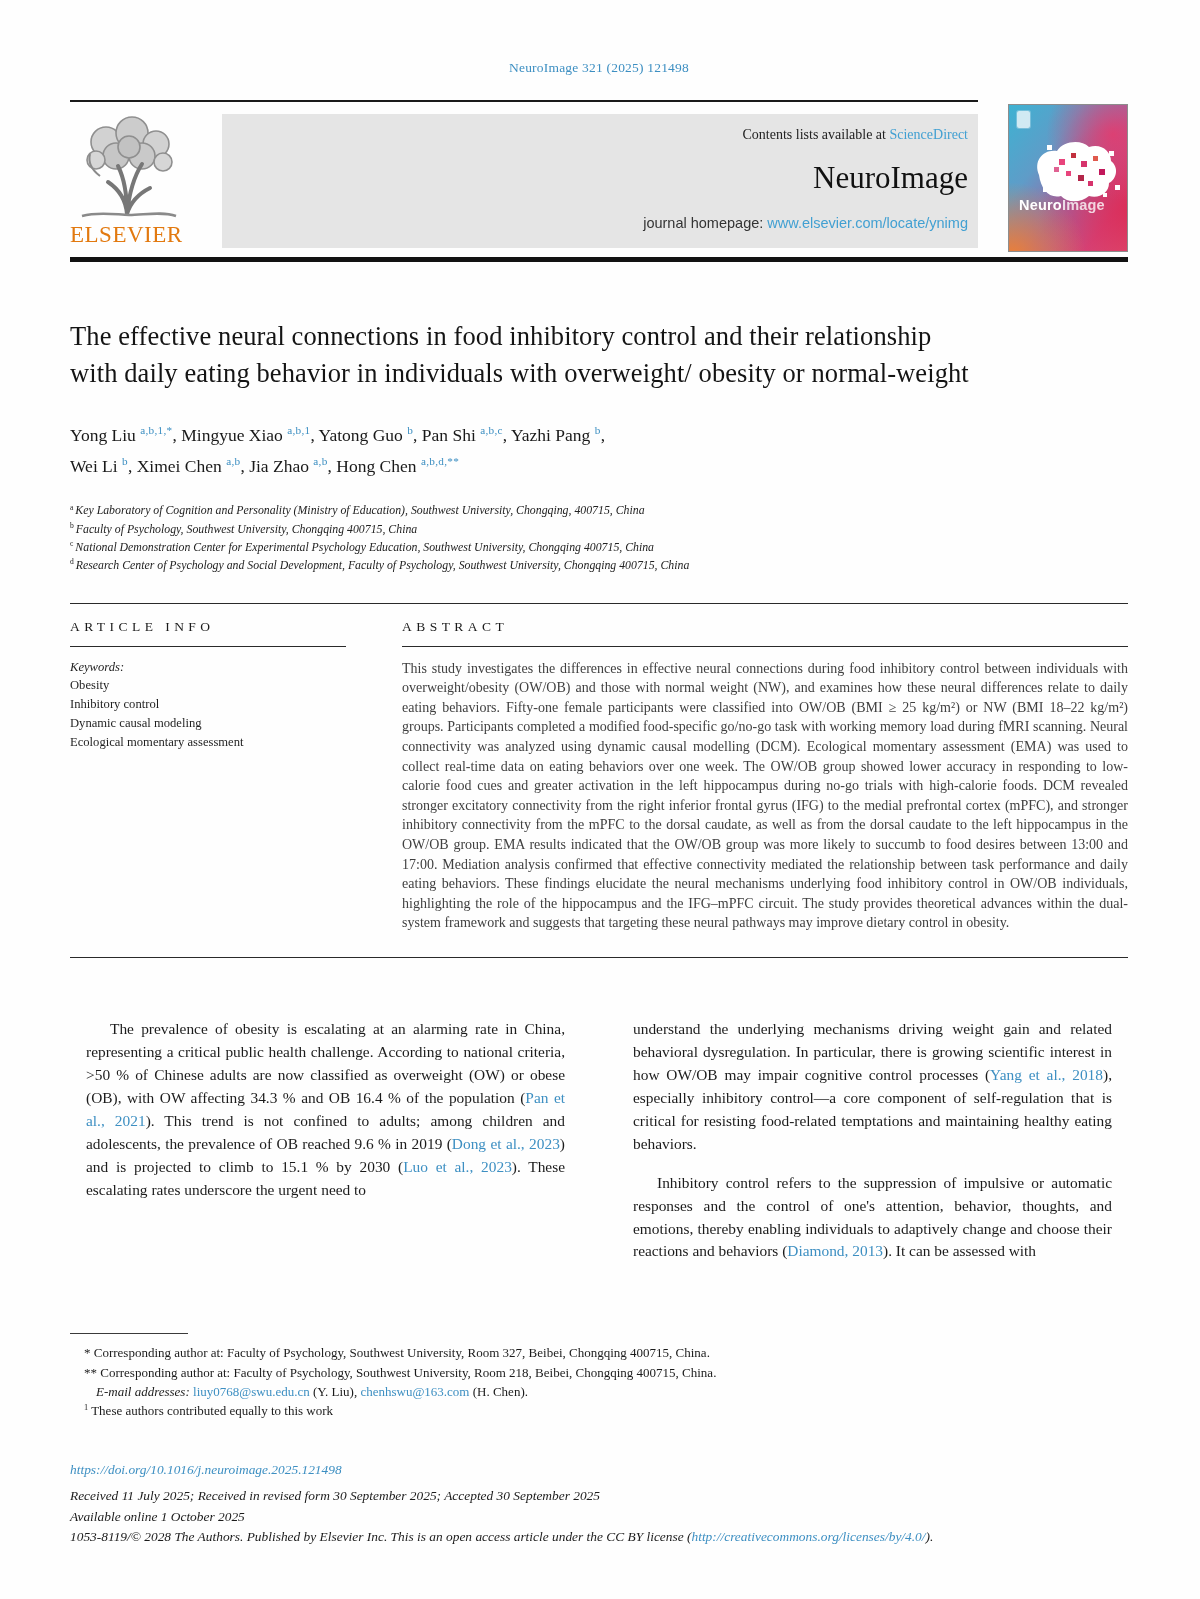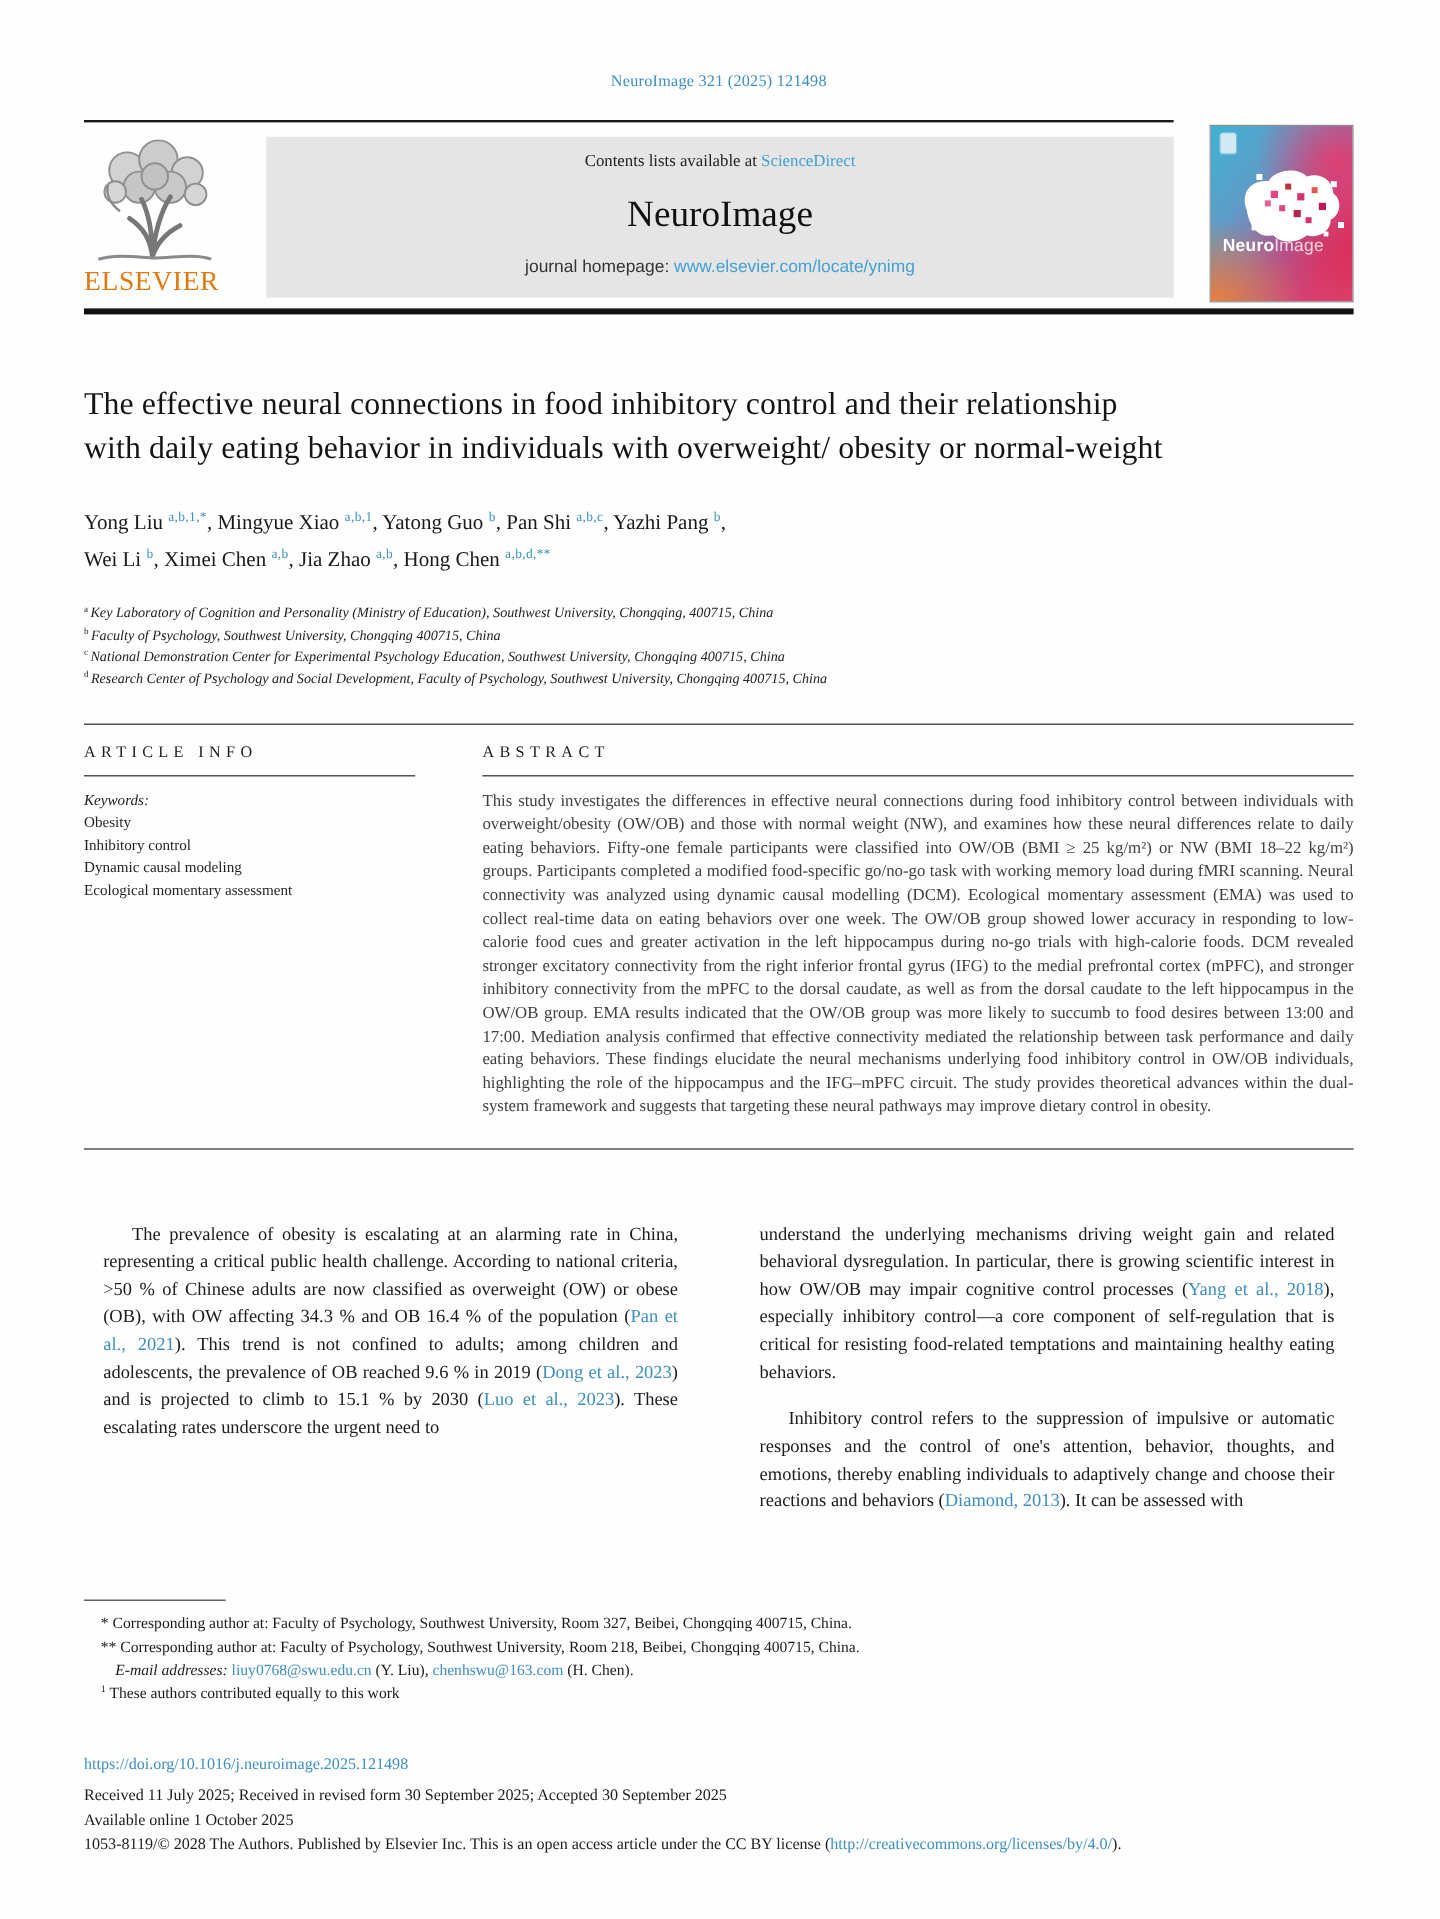--- a/index.html
+++ b/index.html
@@ -12,21 +12,21 @@
   .content { padding:0 72px 0 70px; }
 
   
   .citation { padding-top:60px; text-align:center; font-size:13.5px; color:#3d8fc2; letter-spacing:.2px; }
 
   
   .masthead { position:relative; margin-top:24px; }
   .masthead-left { width:908px; border-top:2px solid #1a1a1a; padding-top:12px; display:flex; align-items:stretch; }
   .logo-block { width:152px; display:flex; flex-direction:column; align-items:flex-start; justify-content:flex-start; padding-top:2px; }
   .elsevier-word { font-size:23px; color:#e2790f; letter-spacing:.5px; margin-top:2px; font-family:"Liberation Serif",serif; }
-  .banner { flex:1; background:#e5e5e5; text-align:center; padding:13px 10px 13px; }
+  .banner { flex:1; background:#e5e5e5; text-align:right; padding:13px 10px 13px; }
   .contents-line { font-size:14px; color:#222; }
   .journal-title { font-size:31px; color:#111; margin-top:17px; margin-bottom:19px; }
   .homepage-line { font-family:"Liberation Sans","DejaVu Sans",sans-serif; font-size:14.5px; color:#333; }
   .link { color:#3d8fc2; }
   .homepage-line .link, .contents-line .link { color:#42a0d2; }
 
   
   .cover {
     position:absolute; right:0; top:4px; width:120px; height:148px;
     border:1px solid #8d8d8d;
@@ -35,21 +35,21 @@
       radial-gradient(120px 120px at 2% 104%, rgba(243,128,46,.95), rgba(243,128,46,0) 62%),
       radial-gradient(130px 130px at 104% 72%, rgba(219,42,84,.9), rgba(219,42,84,0) 72%),
       linear-gradient(128deg,#3eb2d2 0%,#5f9cc8 32%,#9a68a6 58%,#d44a82 82%,#de5678 100%);
   }
   .cover-mark { position:absolute; left:8px; top:6px; width:13px; height:17px; background:rgba(255,255,255,.75);
     border-radius:2px; box-shadow:0 0 0 1px rgba(255,255,255,.25); }
   .cover-brain { position:absolute; left:0; top:18px; }
   .cover-word { position:absolute; left:10px; bottom:38px; font-family:"Liberation Sans","DejaVu Sans",sans-serif;
     font-size:14.5px; color:#ffffff; letter-spacing:.2px; }
   .cover-word b { font-weight:700; }
-  .cover-word span { font-weight:400; opacity:.78; }
+  .cover-word span { font-weight:700; opacity:.78; }
 
   .thick-rule { margin-top:9px; height:5px; background:#121212; }
 
   
   .title { margin-top:56px; max-width:900px; font-size:26.5px; font-weight:400; line-height:1.4; color:#141414; letter-spacing:.1px; }
   .authors { margin-top:28px; font-size:17.5px; line-height:1.75; color:#191919; }
   sup { font-size:64%; line-height:0; }
   .authors sup { letter-spacing:.3px; }
   .affils { margin-top:20px; font-style:italic; font-size:11.8px; line-height:1.55; color:#222; }
   .affil sup { font-style:normal; margin-right:2px; }
@@ -74,21 +74,21 @@
   .para + .para { margin-top:1px; }
 
   
   .footnotes { margin-top:54px; }
   .fn-rule { width:118px; border-top:1.6px solid #3a3a3a; margin-bottom:9px; }
   .fn { font-size:13px; line-height:1.48; padding-left:14px; color:#1b1b1b; }
   .fn-indent { padding-left:26px; }
   .it { font-style:italic; }
 
   
-  .footer { margin-top:40px; font-size:13.4px; line-height:1.5; color:#1b1b1b; }
+  .footer { margin-top:40px; font-size:13.4px; line-height:1.5; color:#1b1b1b;font-style:italic; }
   .doi { margin-bottom:6px; }
 </style>
 </head>
 <body>
 
 <div class="page">
   <div class="content">
 
     <div class="citation">NeuroImage 321 (2025) 121498</div>
 

